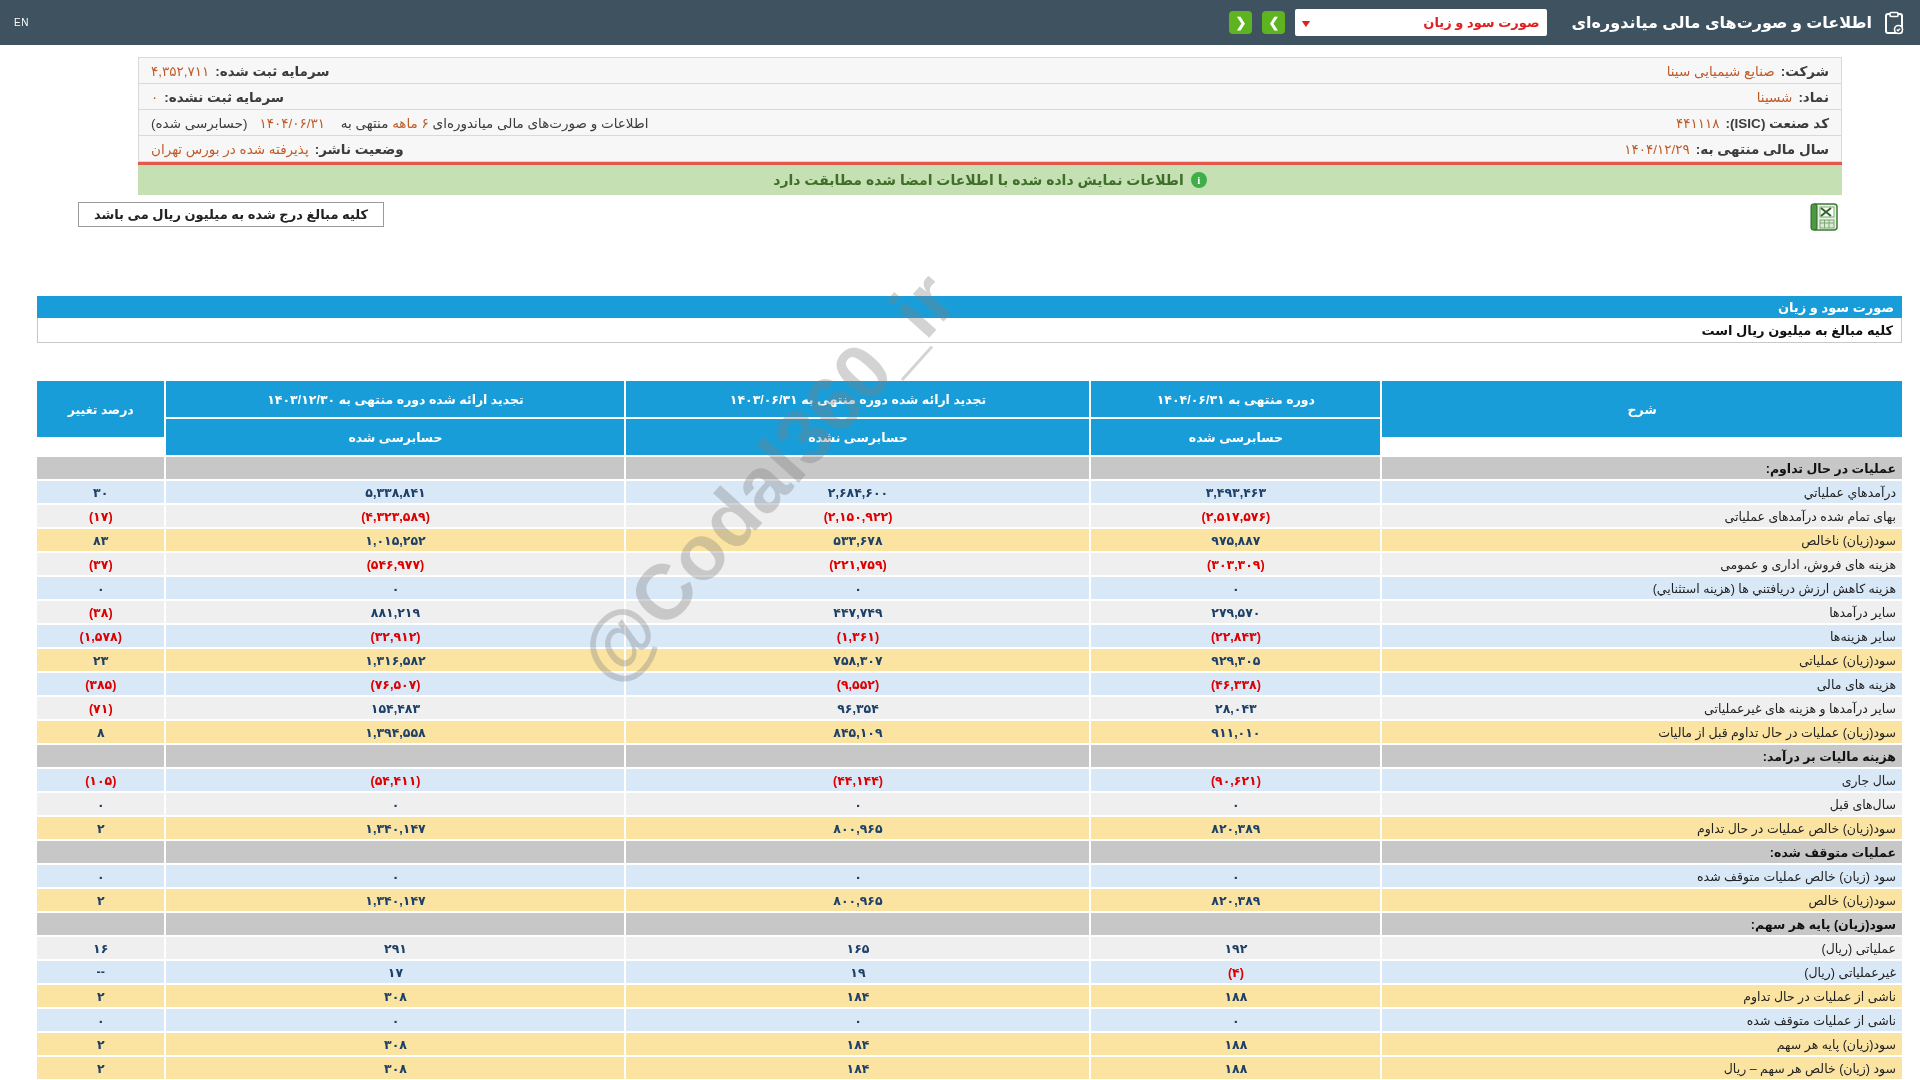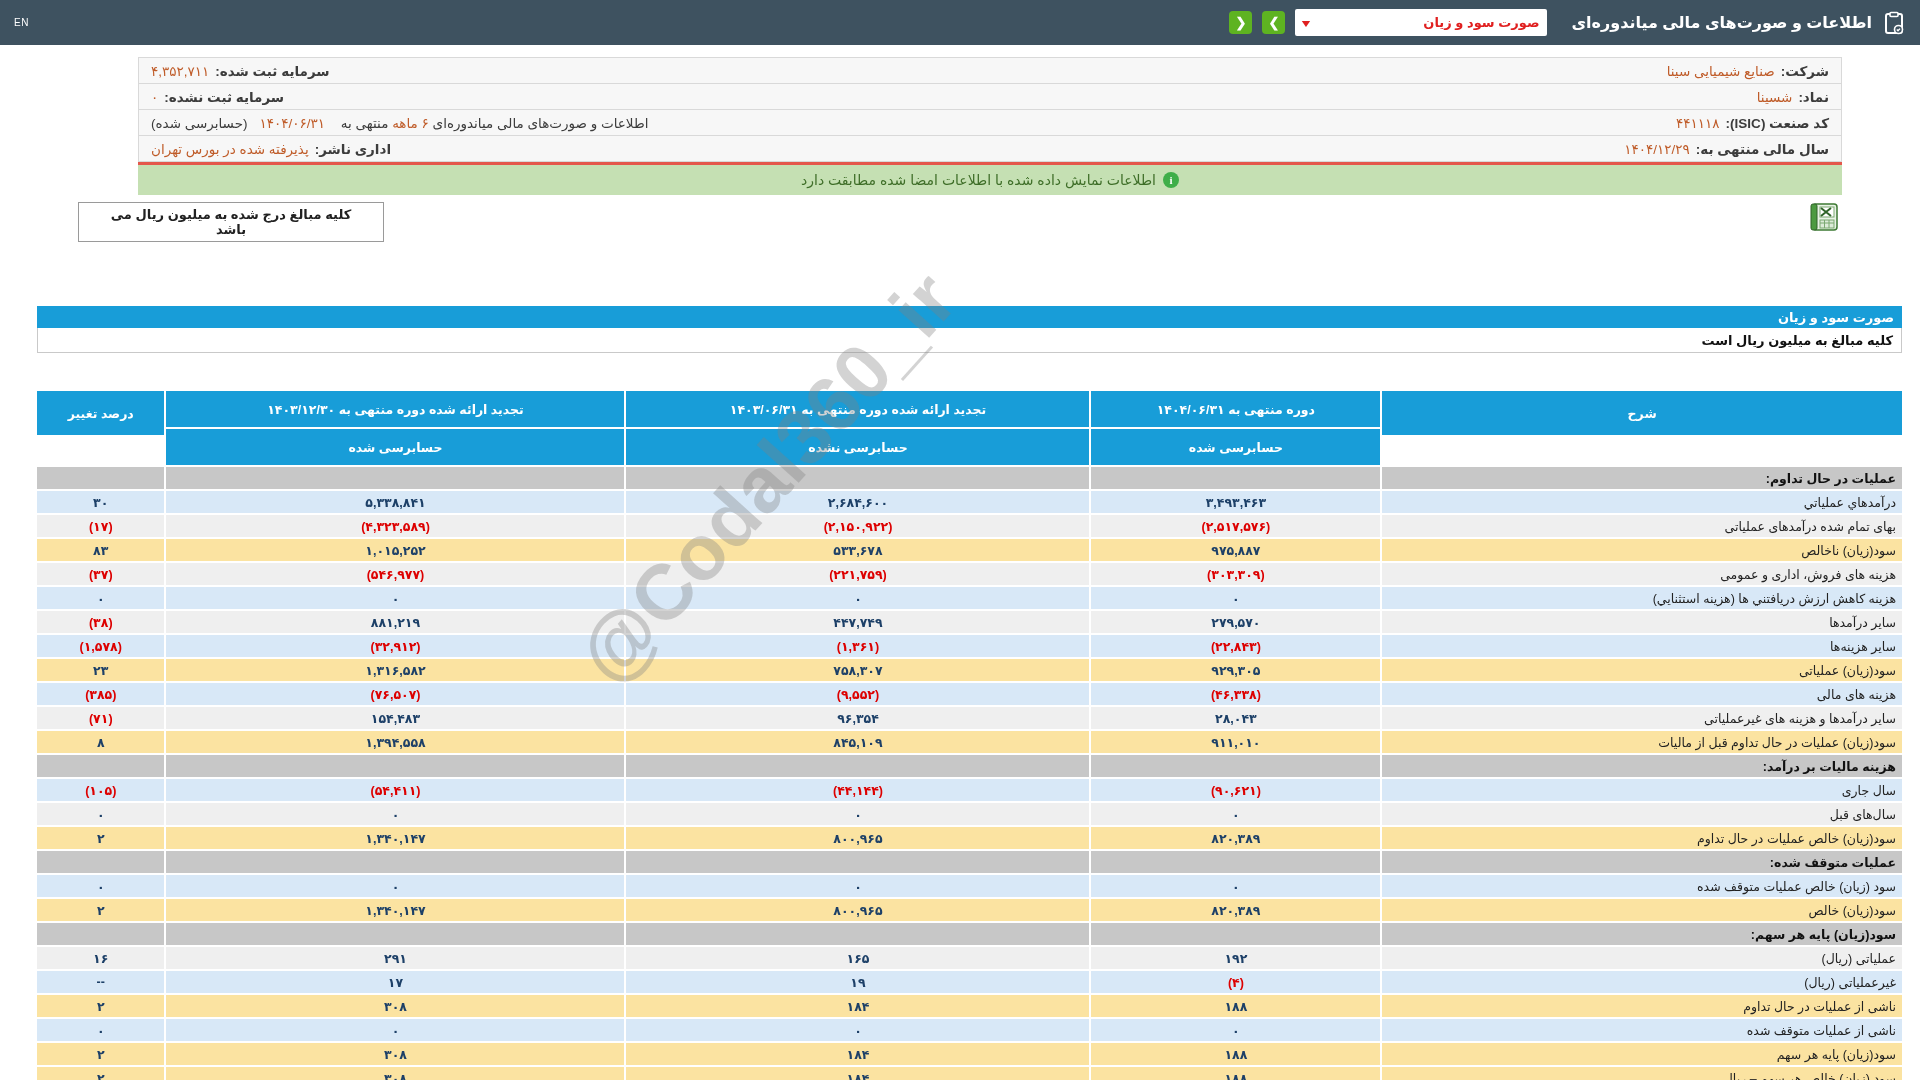--- a/index.html
+++ b/index.html
@@ -35,37 +35,37 @@
   
   .info-card{margin:12px 78px 0 138px;border:1px solid #d9d9d9;border-bottom:none;background:#f7f7f7}
   .info-row{display:flex;border-bottom:1px solid #d9d9d9;min-height:26px;align-items:center;font-size:13.5px}
   .info-cell{padding:3px 12px;white-space:nowrap}
   .info-cell.r{flex:0 0 55%}
   .info-cell.l{flex:0 0 45%;text-align:left}
   .info-label{color:#3c3c3c;font-weight:bold}
   .info-value{color:var(--orange);margin-right:6px}
   .red-sep{margin:0 78px 0 138px;height:3px;background:var(--red-line)}
   .banner{margin:0 78px 0 138px;height:30px;background:var(--banner-bg);display:flex;align-items:center;justify-content:center;gap:7px}
-  .banner .txt{color:var(--banner-text);font-size:14px;font-weight:normal}
+  .banner .txt{color:var(--banner-text);font-size:14px;font-weight:bold}
   .info-ico{width:16px;height:16px;border-radius:50%;background:#3fae49;color:#fff;font-size:11px;font-weight:bold;display:flex;align-items:center;justify-content:center;font-family:"Liberation Serif","DejaVu Serif",serif}
 
   
   .unit-strip{margin:7px 80px 0 78px;display:flex;justify-content:space-between;align-items:flex-start}
   .excel-ico{width:32px;height:30px;cursor:pointer;flex:0 0 auto}
-  .unit-box{width:306px;border:1px solid #9a9a9a;background:#fff;padding:4px 18px;text-align:center;font-size:13px;font-weight:bold;color:#222}
+  .unit-box{width:306px;border:1px solid #9a9a9a;background:#fff;padding:4px 1px;text-align:center;font-size:13px;font-weight:bold;color:#222}
 
   
   .sec-titlebar{margin:64px 18px 0 37px;height:22px;background:var(--blue);color:#fff;font-size:13px;font-weight:bold;display:flex;align-items:center;padding:0 8px}
   .unit-note2{margin:0 18px 0 37px;height:25px;border:1px solid #c9c9c9;border-top:none;background:#fff;display:flex;align-items:center;padding:0 8px;font-size:13px;font-weight:bold;color:#111}
 
   
   .ftable{margin:38px 18px 0 37px;border-bottom:3px solid var(--blue)}
   .thead{display:grid;grid-template-columns:522fr 290fr 465fr 460fr 128fr;gap:2px;margin-bottom:2px}
   .hcell{background:var(--blue);color:#fff;font-size:12.5px;font-weight:bold;display:flex;align-items:center;justify-content:center;height:36px}
-  .hcell.tall{grid-row:1 / 3;height:44px}
+  .hcell.tall{grid-row:1 / 3;height:56px}
   .trow{display:grid;grid-template-columns:522fr 290fr 465fr 460fr 128fr;gap:2px;margin-bottom:2px}
   .cell{height:22px;display:flex;align-items:center;font-size:12.5px}
   .cell.lab{justify-content:flex-start;padding:0 6px;color:#222}
   .cell.sec-lab{font-weight:bold;color:#111}
   .cell.num{justify-content:center;color:var(--num);font-weight:600;letter-spacing:.2px}
   .cell.num.neg{color:var(--neg)}
   .t-blue{background:var(--row-blue)}
   .t-gray{background:var(--row-gray)}
   .t-yellow{background:var(--row-yellow)}
   .t-section{background:var(--row-section)}
@@ -106,21 +106,21 @@
     <div class="info-cell l"><span class="info-label">سرمایه ثبت نشده:</span><span class="info-value">۰</span></div>
   </div>
   <div class="info-row">
     <div class="info-cell r"><span class="info-label">کد صنعت (ISIC):</span><span class="info-value">۴۴۱۱۱۸</span></div>
     <div class="info-cell l">
       <span class="info-label" style="font-weight:normal;color:#3c3c3c">اطلاعات و صورت‌های مالی میاندوره‌ای </span><span class="info-value" style="margin:0">۶ ماهه</span><span style="color:#3c3c3c"> منتهی به </span><span class="info-value" style="margin:12px">۱۴۰۴/۰۶/۳۱</span><span style="color:#3c3c3c">(حسابرسی شده)</span>
     </div>
   </div>
   <div class="info-row">
     <div class="info-cell r"><span class="info-label">سال مالی منتهی به:</span><span class="info-value">۱۴۰۴/۱۲/۲۹</span></div>
-    <div class="info-cell l"><span class="info-label">اداری ناشر:</span><span class="info-value">پذیرفته شده در بورس تهران</span></div>
+    <div class="info-cell l"><span class="info-label">وضعیت ناشر:</span><span class="info-value">پذیرفته شده در بورس تهران</span></div>
   </div>
 </div>
 <div class="red-sep"></div>
 
 <div class="banner">
   <span class="info-ico">i</span>
   <span class="txt">اطلاعات نمایش داده شده با اطلاعات امضا شده مطابقت دارد</span>
 </div>
 
 <div class="unit-strip">

